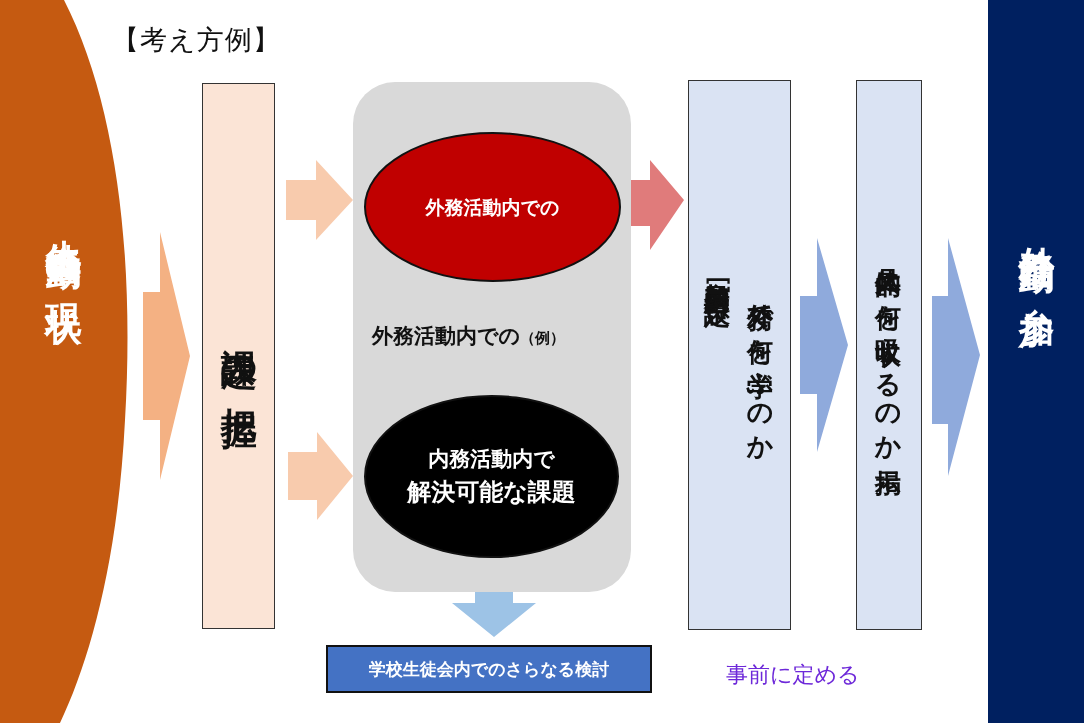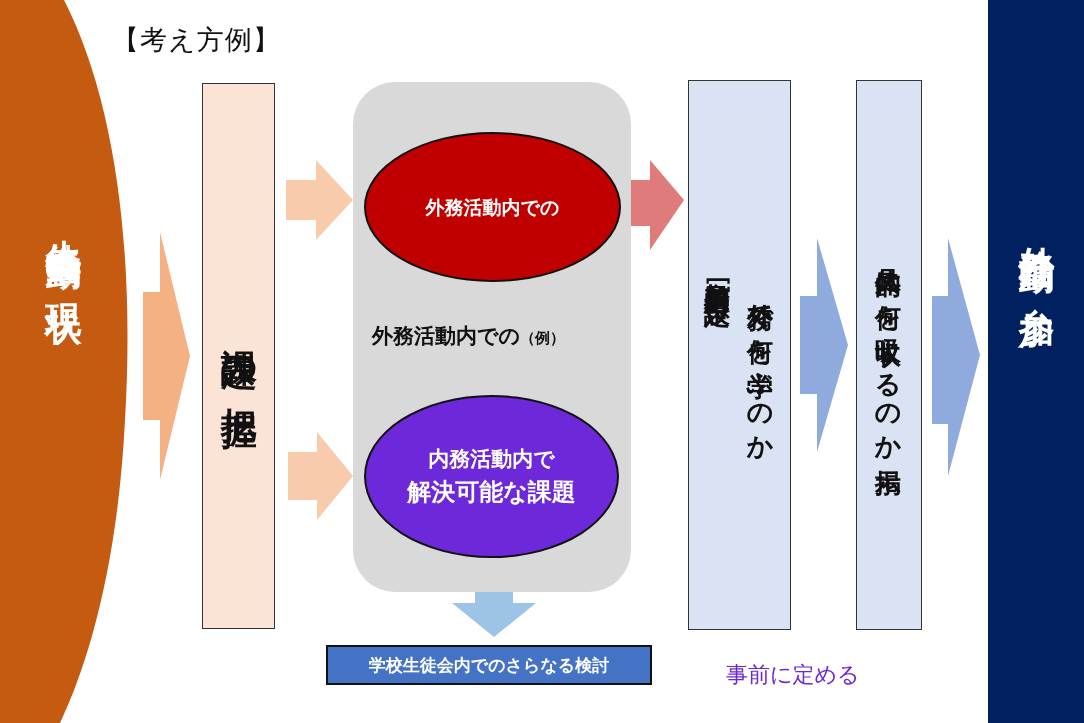--- a/index.html
+++ b/index.html
@@ -14,26 +14,26 @@
   #grasp-box { left:202px; top:83px; width:73px; height:546px; background:#fbe4d6; border:1px solid #333;
                box-sizing:border-box; display:flex; justify-content:center; align-items:center; }
   #grasp-box .vtext { font-size:36px; color:#111; letter-spacing:6px; }
   #classify-panel { left:353px; top:82px; width:278px; height:510px; background:#d9d9d9; border-radius:42px; }
   .ellipse { position:absolute; border-radius:50%; border:2px solid #111; box-sizing:border-box;
              display:flex; flex-direction:column; justify-content:center; align-items:center; color:#fff;
              font-weight:bold; text-align:center; }
   #ellipse-external { left:364px; top:132px; width:257px; height:150px; background:#c00000;gap:31px; }
   #ellipse-external .line { font-size:19px; line-height:27px; }
   #ellipse-external .line.big { font-size:23px; line-height:30px; }
-  #ellipse-internal { left:364px; top:395px; width:255px; height:163px; background:#6d28d9; }
+  #ellipse-internal { left:364px; top:395px; width:255px; height:163px; background:#000000; }
   #ellipse-internal .line { font-size:21px; line-height:30px; }
   #ellipse-internal .line.big { font-size:24px; line-height:36px; }
   #classify-label { left:372px; top:322px; font-size:21px; font-weight:bold; color:#111; white-space:nowrap; }
   #classify-label .small { font-size:15px; }
-  #further-box { left:326px; top:645px; width:326px; height:40px; background:#4472c4; border:2px solid #111;
+  #further-box { left:326px; top:645px; width:326px; height:48px; background:#4472c4; border:2px solid #111;
                  box-sizing:border-box; color:#fff; font-size:17px; font-weight:bold; display:flex;
                  justify-content:center; align-items:center; }
   .lightbox { position:absolute; background:#dae3f3; border:1px solid #333; box-sizing:border-box;
               display:flex; justify-content:center; align-items:center; }
   #goal-box { left:688px; top:80px; width:103px; height:550px; }
   #goal-box .cols { display:flex; flex-direction:row-reverse; gap:8px; align-items:flex-start; }
   #goal-box .vtext { font-size:26px; color:#111; letter-spacing:2px; }
   #goal-box .col1 { margin-top:22px; }
   #absorb-box { left:856px; top:80px; width:66px; height:550px; }
   #absorb-box .vtext { font-size:26px; color:#111; letter-spacing:2px; margin-top:-10px; }

